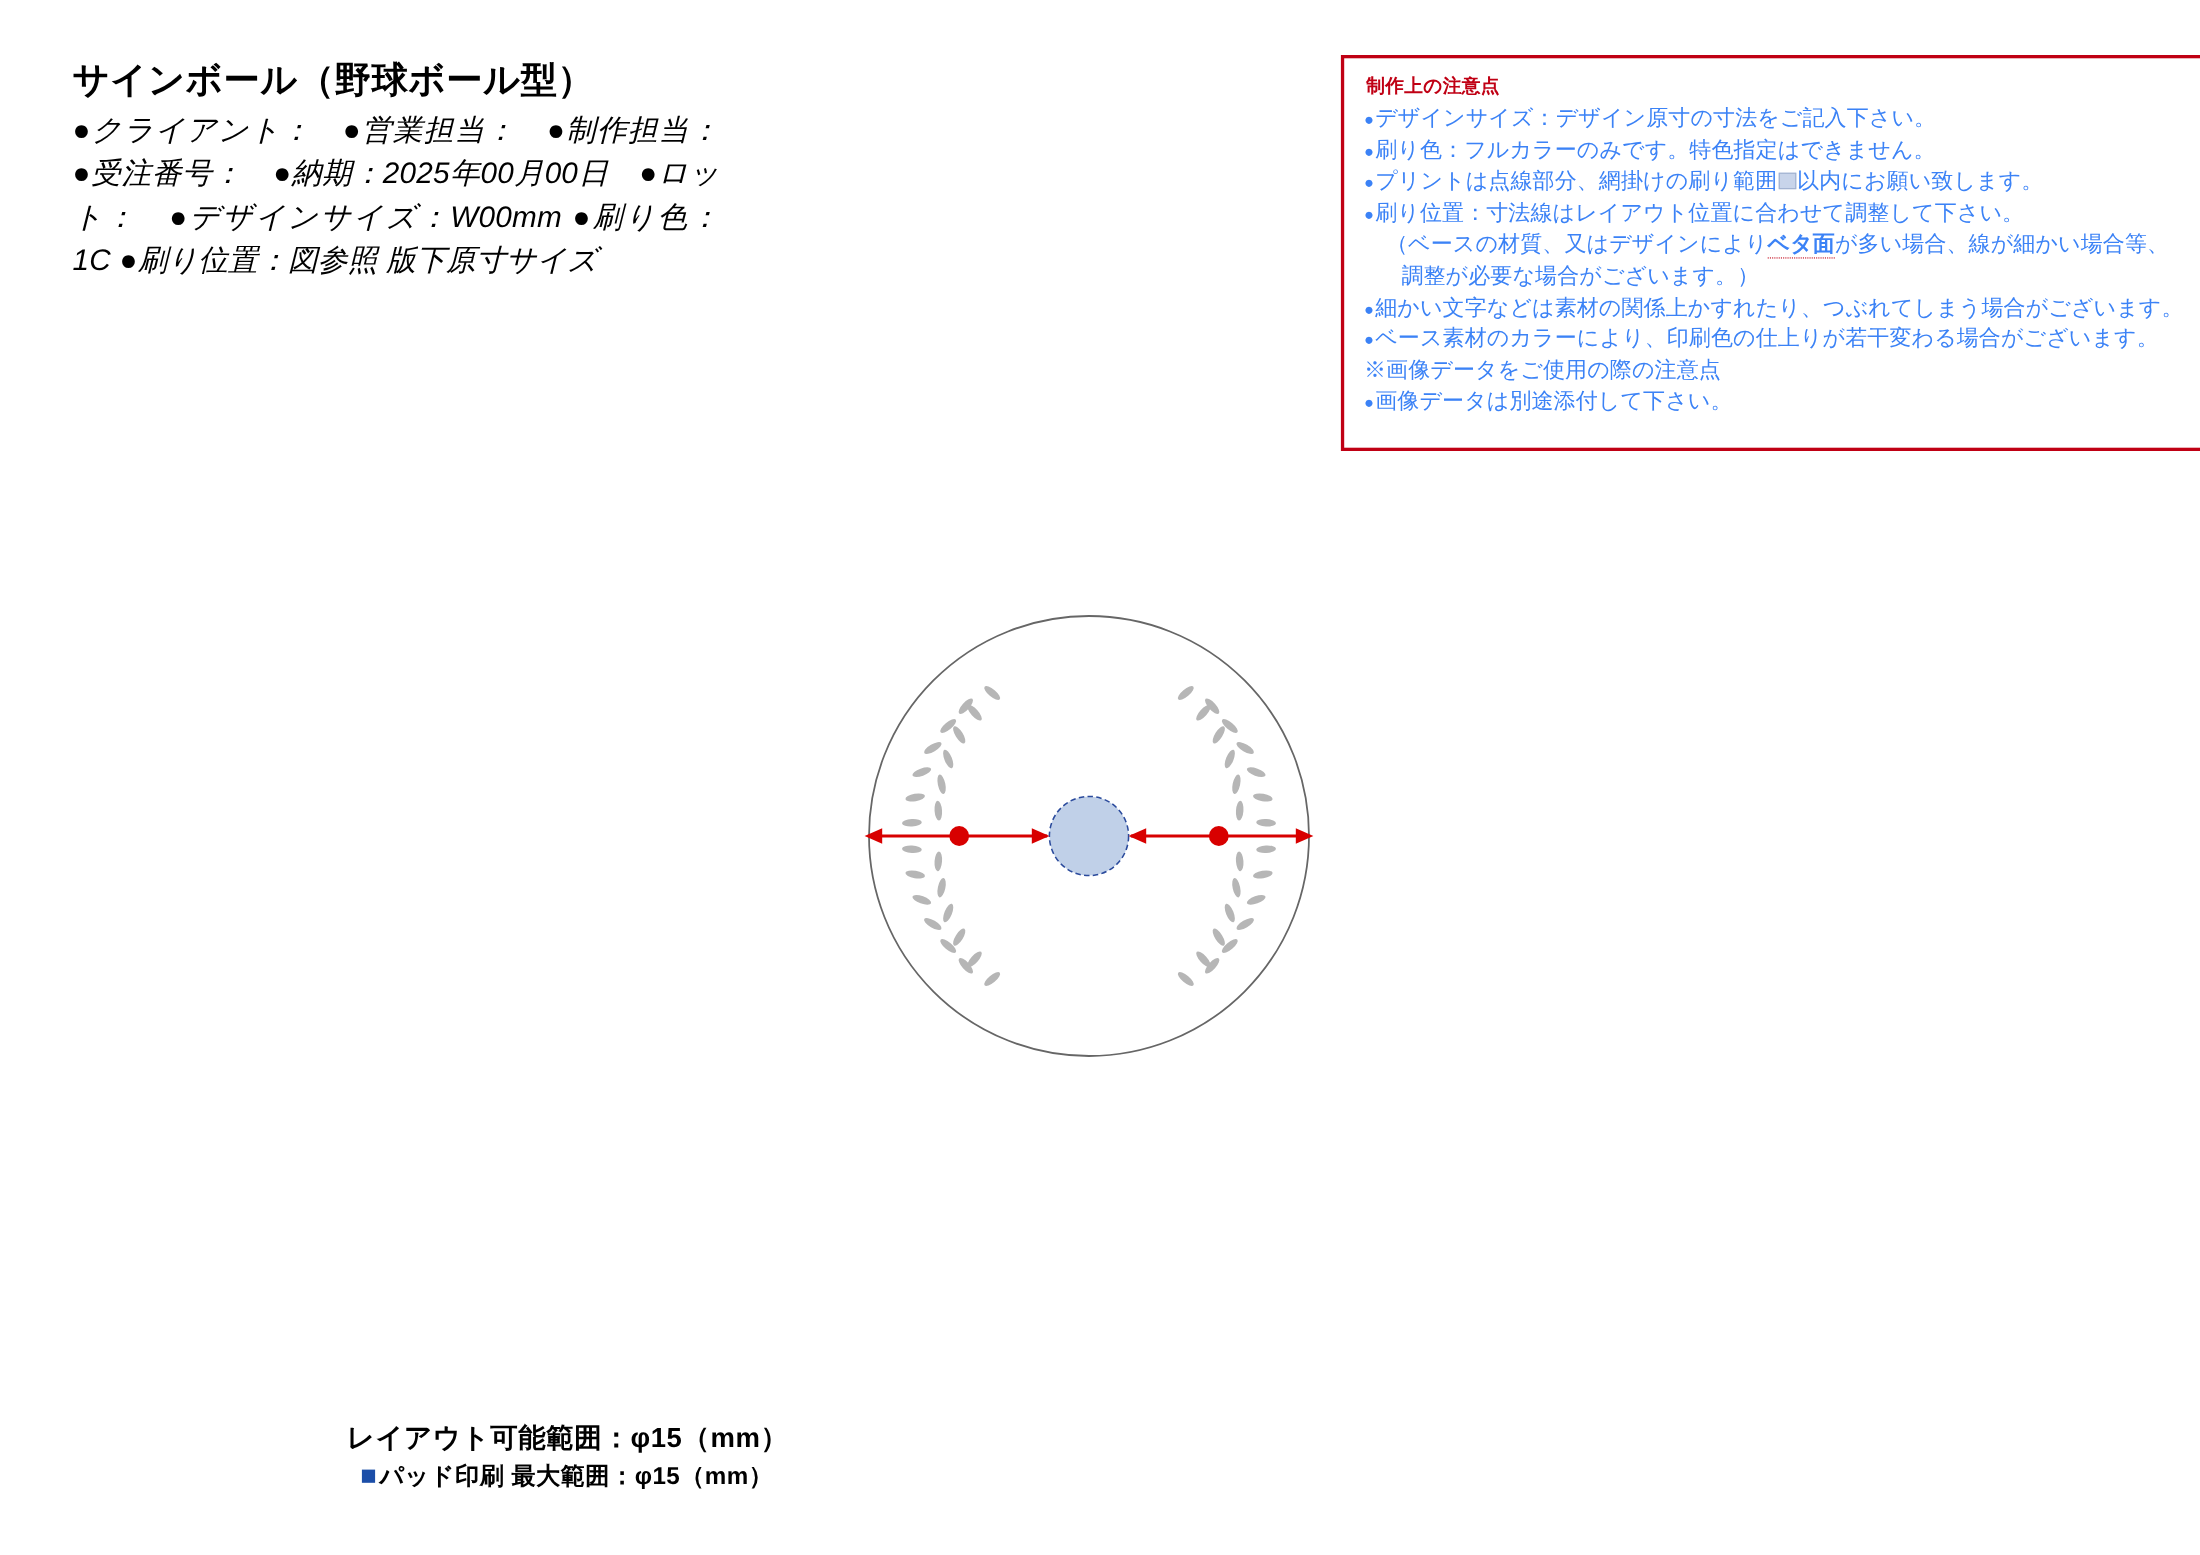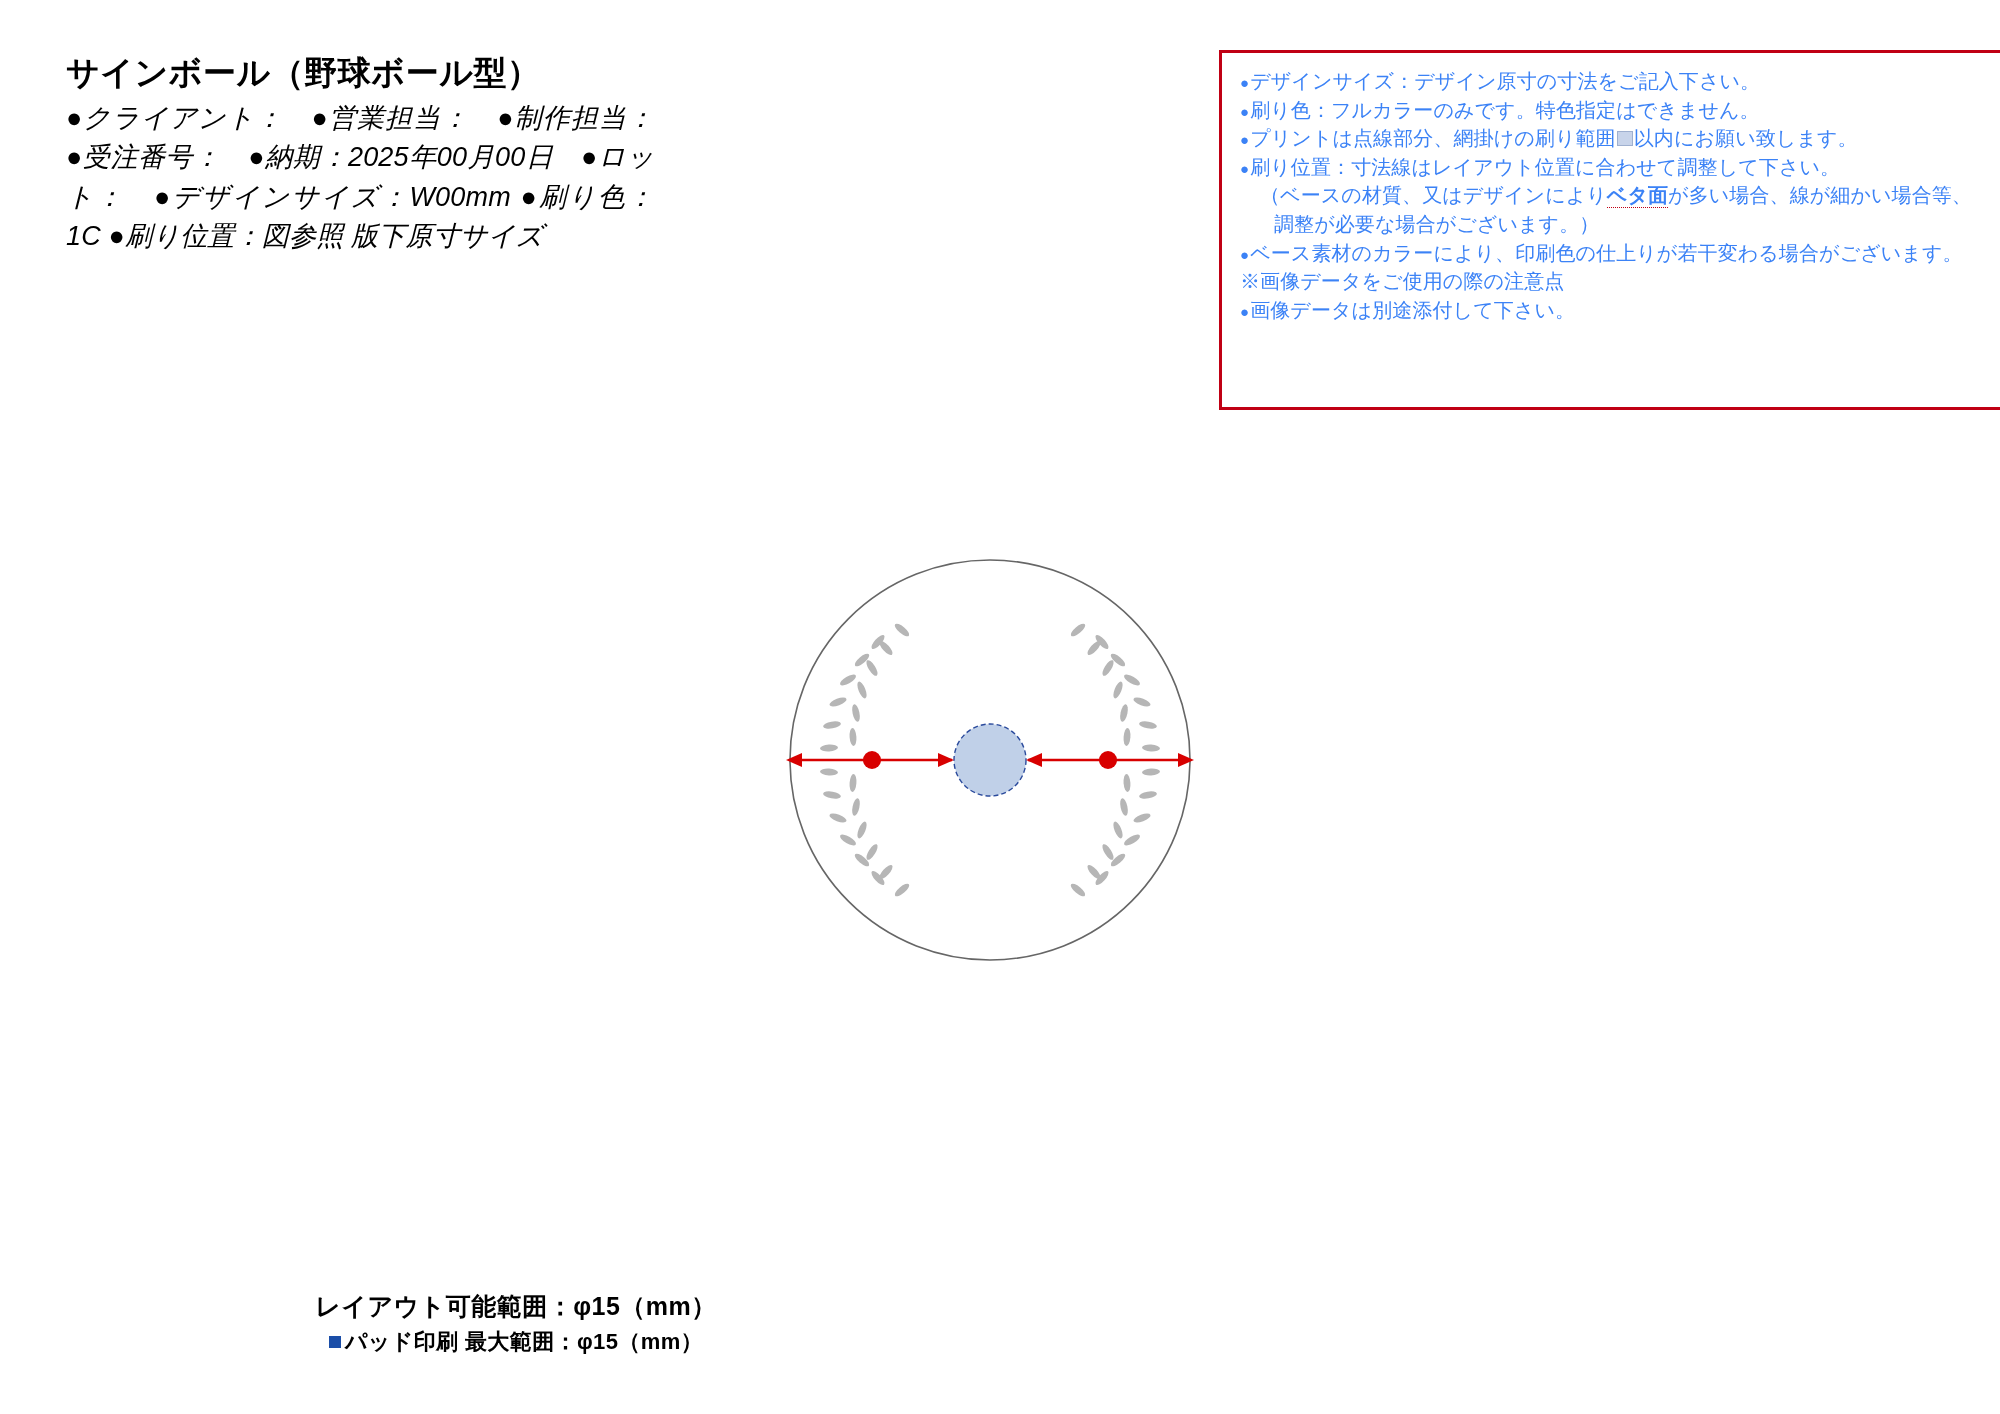--- a/index.html
+++ b/index.html
@@ -139,20 +139,21 @@
 </style>
 </head>
 <body>
 
 <div id="spec-block">
   <h1 id="product-title">サインボール（野球ボール型）</h1>
   <p id="spec-text">●クライアント：　●営業担当：　●制作担当：　●受注番号：　●納期：2025年00月00日　●ロット：　●デザインサイズ：W00mm ●刷り色：1C ●刷り位置：図参照 版下原寸サイズ</p>
 </div>
 
 <div id="notes-box">
+  <div id="notes-title">制作上の注意点</div>
 
   <div class="note-line">
     <span class="bullet-dot"></span><span>デザインサイズ：デザイン原寸の寸法をご記入下さい。</span>
   </div>
 
   <div class="note-line">
     <span class="bullet-dot"></span><span>刷り色：フルカラーのみです。特色指定はできません。</span>
   </div>
 
   <div class="note-line">
@@ -164,20 +165,23 @@
   </div>
 
   <div class="note-line indent1">
     （ベースの材質、又はデザインにより<span class="dotted-u">ベタ面</span>が多い場合、線が細かい場合等、
   </div>
 
   <div class="note-line indent2">
     <span>調整が必要な場合がございます。）</span>
   </div>
 
+  <div class="note-line">
+    <span class="bullet-dot"></span><span>細かい文字などは素材の関係上かすれたり、つぶれてしまう場合がございます。</span>
+  </div>
 
   <div class="note-line">
     <span class="bullet-dot"></span><span>ベース素材のカラーにより、印刷色の仕上りが若干変わる場合がございます。</span>
   </div>
 
   <div class="note-line">
     <span>※画像データをご使用の際の注意点</span>
   </div>
 
 

